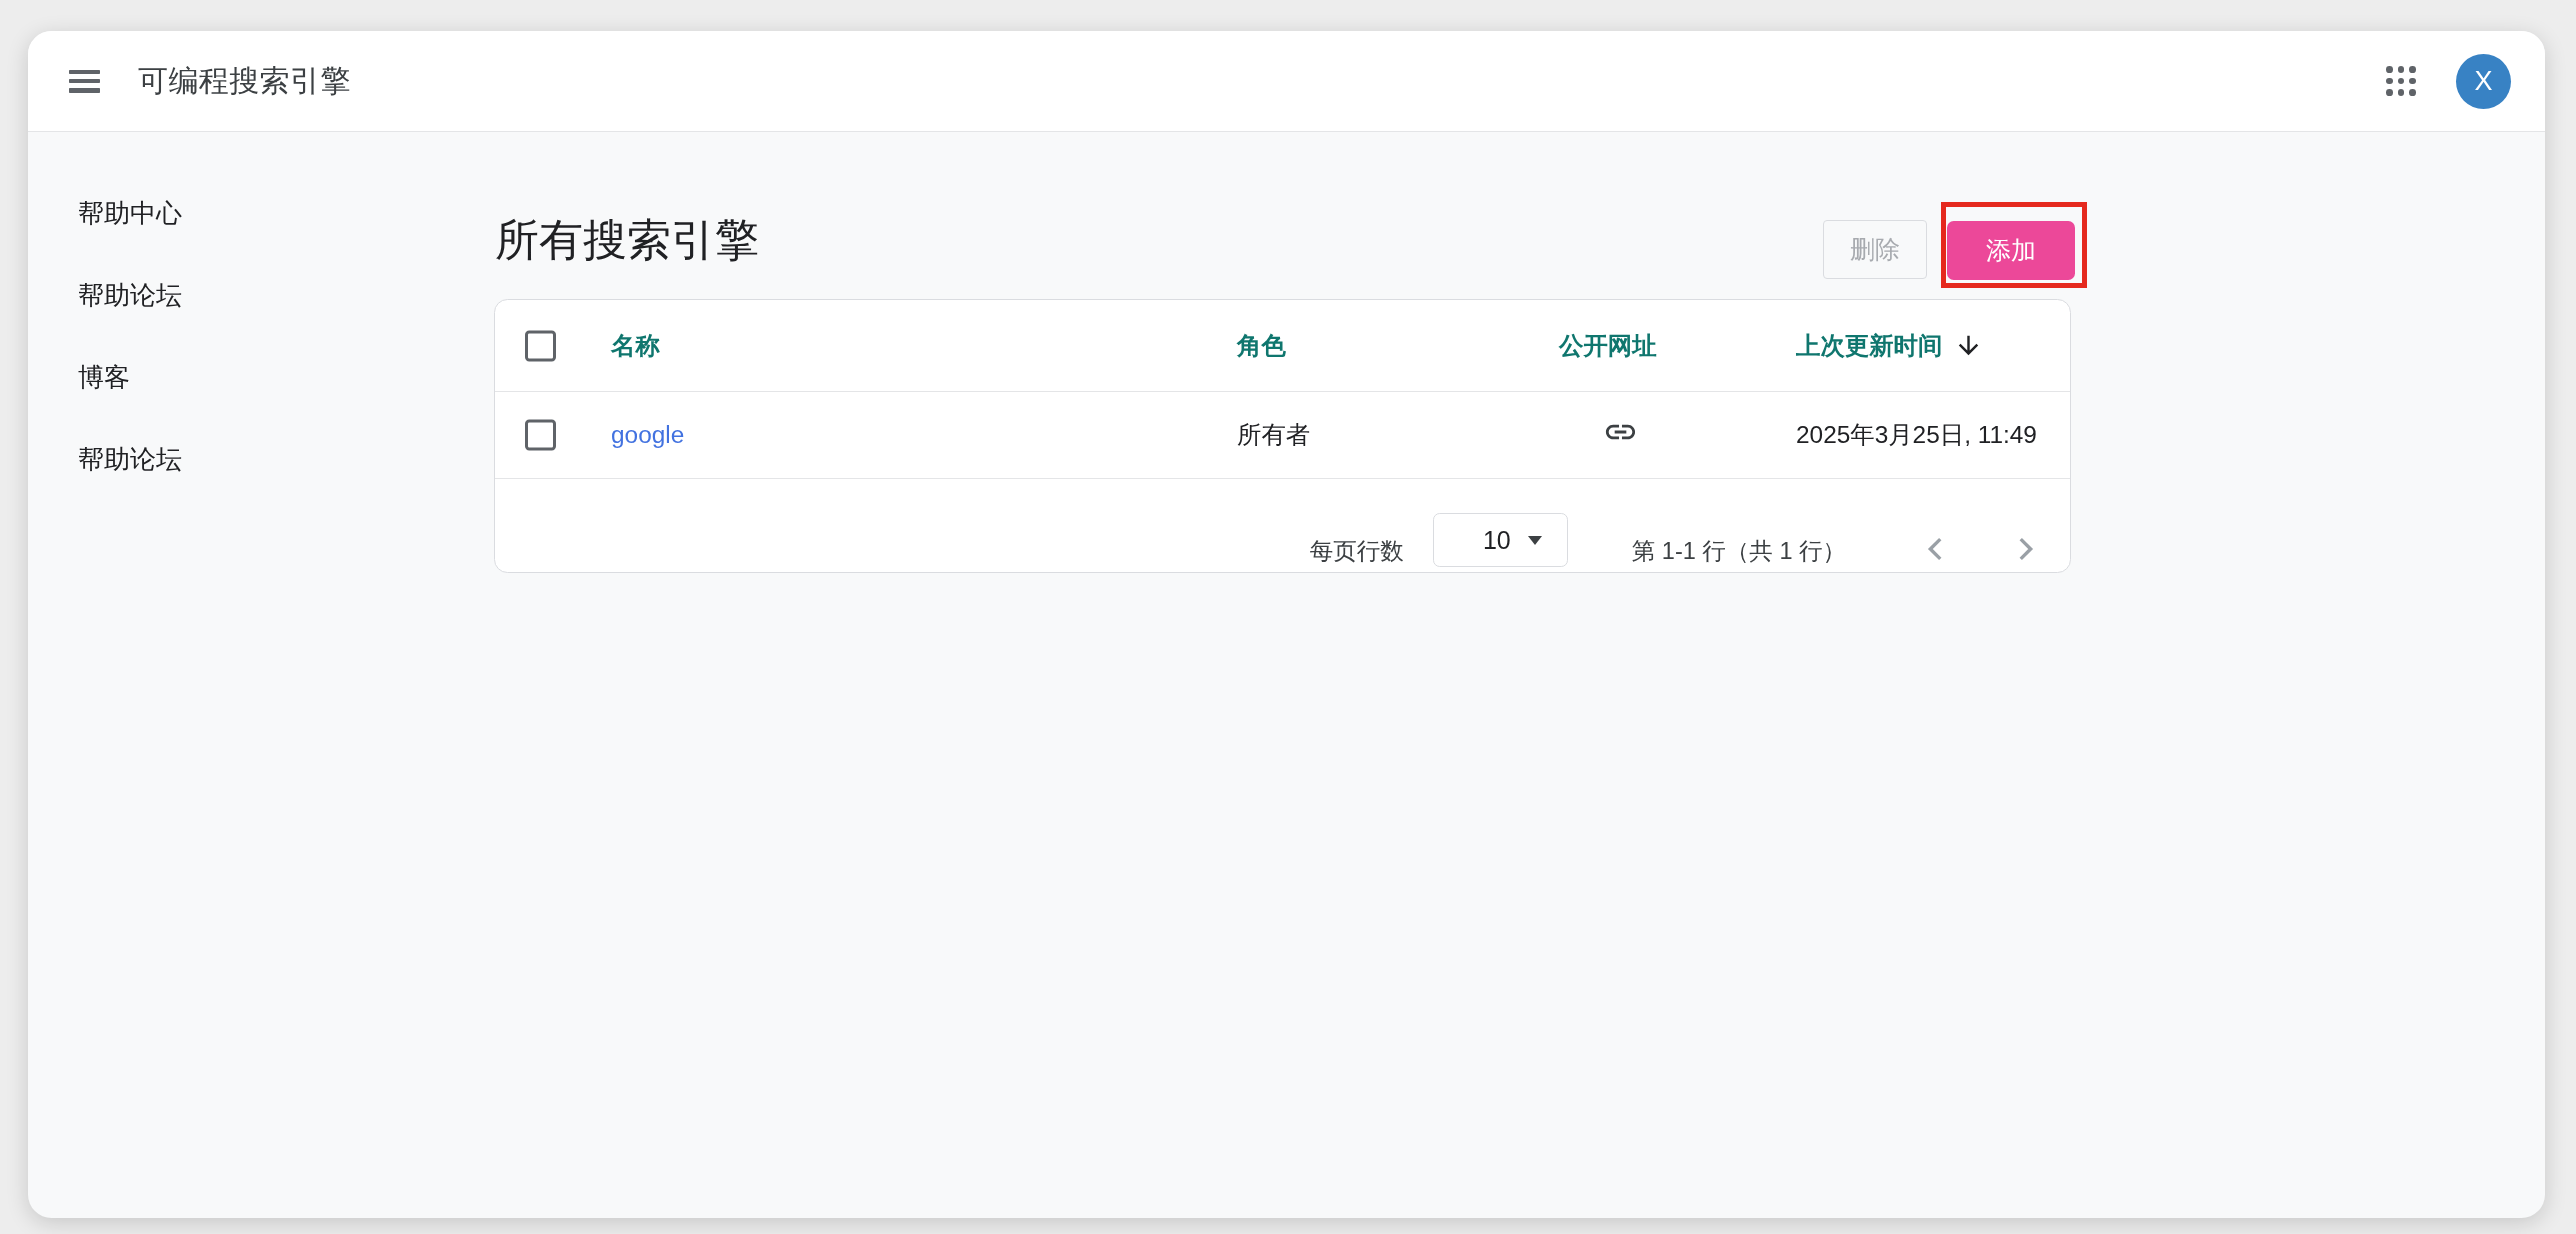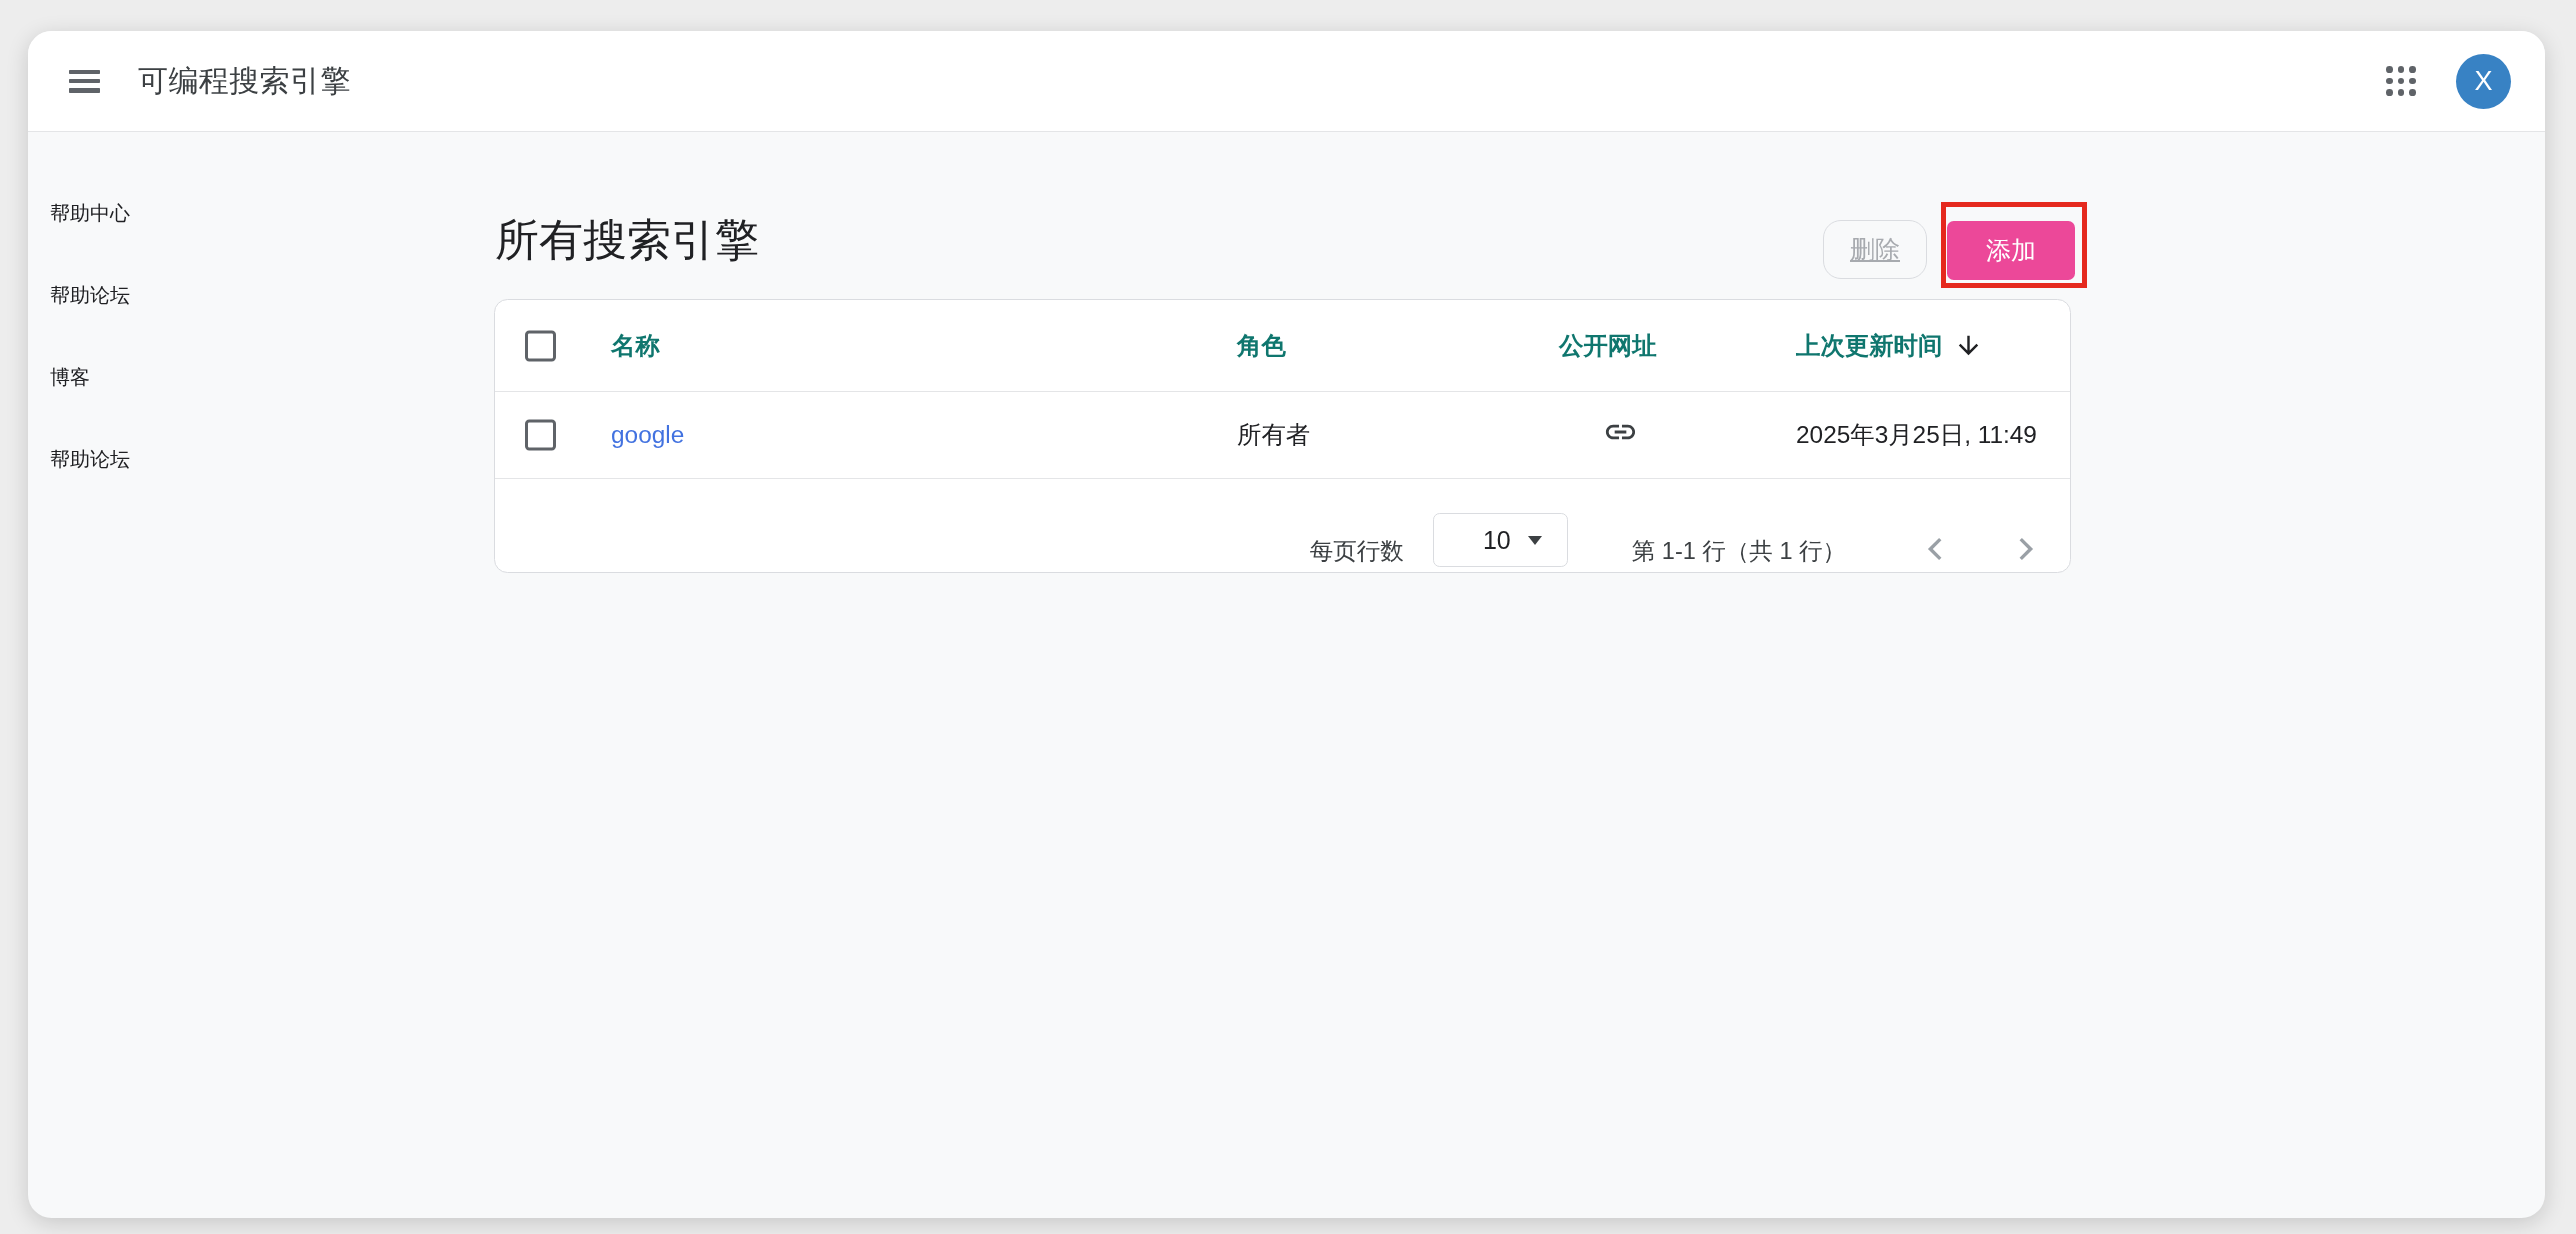--- a/index.html
+++ b/index.html
@@ -28,27 +28,27 @@
   }
   .hamburger { width:31px; height:23px; display:flex; flex-direction:column; justify-content:space-between; background:none; border:none; cursor:pointer; }
   .hamburger span { display:block; height:4.2px; background:#5f6368; border-radius:0.8px; }
   .app-title { margin-left:38px; font-size:30px; color:#3c4043; letter-spacing:0.4px; }
   .topbar-spacer { flex:1; }
   .apps-grid { width:30px; height:30px; display:grid; grid-template-columns:repeat(3,6.7px); grid-template-rows:repeat(3,6.7px); gap:5px; background:none; border:none; cursor:pointer; margin-right:40px; }
   .apps-grid i { width:6.7px; height:6.7px; border-radius:50%; background:#5f6368; }
   .avatar { width:55px; height:55px; border-radius:50%; background:#3882c4; color:#fff; font-size:27px; display:flex; align-items:center; justify-content:center; cursor:pointer; border:none; }
   
   .sidebar { position:absolute; left:0; top:101px; width:437px; padding-top:40px; }
-  .side-item { height:82px; display:flex; align-items:center; padding-left:22px; font-size:20px; color:#202124; cursor:pointer; }
+  .side-item { height:82px; display:flex; align-items:center; padding-left:50px; font-size:26px; color:#202124; cursor:pointer; }
   
   .page-title { position:absolute; left:467px; top:180px; font-size:44px; font-weight:400; color:#202124; }
   .btn-delete {
     position:absolute; left:1795px; top:189px; width:104px; height:59px;
-    background:#f8f9fa; border:1.7px solid #dadce0; border-radius:18px;
-    font-size:25px; color:#a7aaaf; cursor:default;text-decoration:underline;
+    background:#f8f9fa; border:1.7px solid #dadce0; border-radius:4px;
+    font-size:25px; color:#a7aaaf; cursor:default;
   }
   .annotation-box {
     position:absolute; left:1913px; top:171px; width:146px; height:86px;
     border:5px solid #e5291e; pointer-events:none;
   }
   .btn-add {
     position:absolute; left:1919px; top:190px; width:128px; height:59px;
     background:#ec4899; border:none; border-radius:6.7px;
     font-size:25px; color:#ffffff; cursor:pointer;
   }

